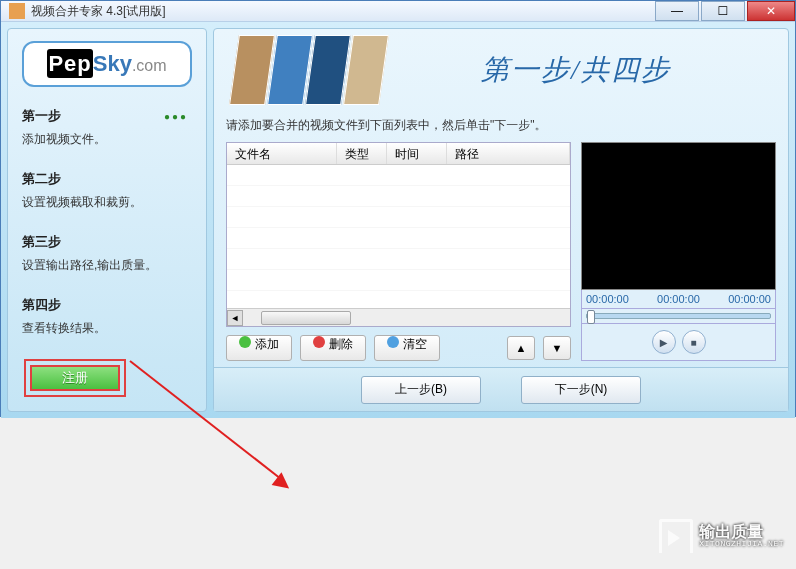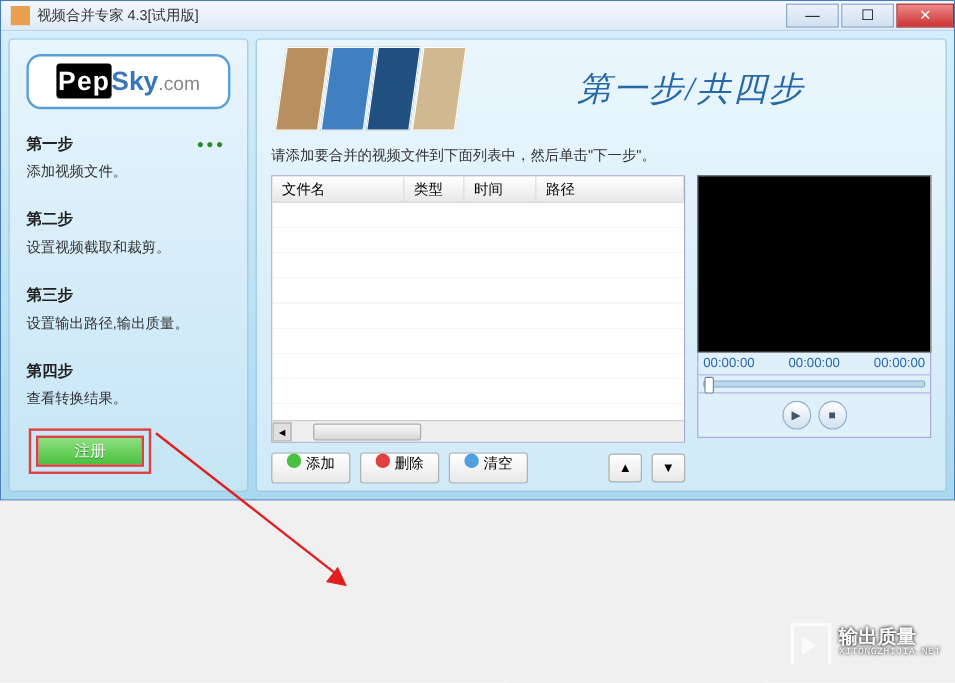--- a/index.html
+++ b/index.html
@@ -190,20 +190,24 @@
                 </div>
             </div>
             <div class="controls-row">
               <button class="ctrl-btn">▶</button>
               <button class="ctrl-btn">■</button>
             </div>
           </div>
         </div>
       </div>
 
+      <div class="nav-row">
+        <button class="nav-btn">上一步(B)</button>
+        <button class="nav-btn">下一步(N)</button>
+      </div>
     </div>
 
   </div>
 </div>
 
 <div class="arrow-overlay">
   <div class="arrow-line"></div>
   <div class="arrow-head"></div>
 </div>
 

